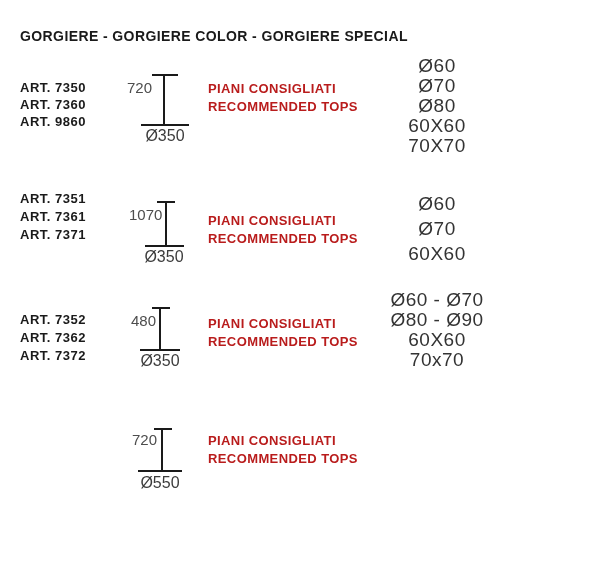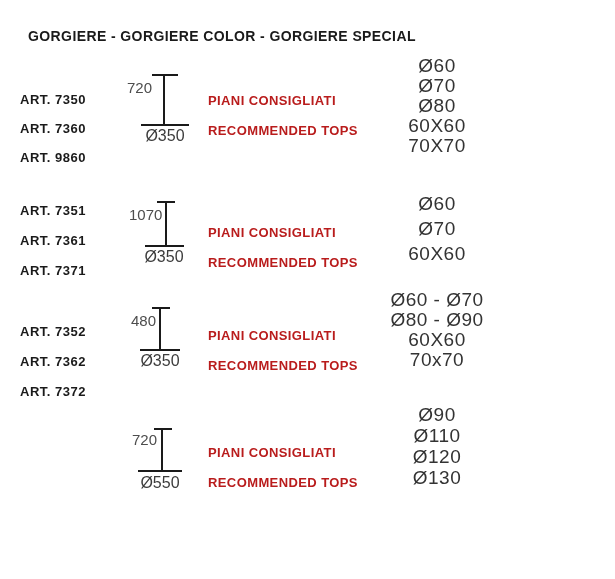--- a/index.html
+++ b/index.html
@@ -4,35 +4,35 @@
 <style>
   html,body{margin:0;padding:0;background:#fff;}
   .page{
     position:relative;
     width:615px;height:579px;
     background:#ffffff;
     font-family:"Liberation Sans", sans-serif;
     overflow:hidden;
   }
   .title{
-    position:absolute;left:28px;top:28px;
+    position:absolute;left:20px;top:28px;
     font-size:14px;font-weight:bold;color:#1a1a1a;
     letter-spacing:0.4px;white-space:nowrap;
   }
   .sec{position:absolute;left:0;width:615px;}
   .sec1{top:56px;height:110px;}
   .sec2{top:190px;height:90px;}
   .sec3{top:288px;height:95px;}
   .sec4{top:402px;height:100px;}
   .articles{
     position:absolute;left:20px;
     font-size:13px;font-weight:bold;color:#1a1a1a;
     letter-spacing:0.5px;line-height:17px;white-space:nowrap;
   }
-  .art-row{display:block;margin-top:12px;}
+  .art-row{display:block;}
   
   .dim{
     position:absolute;
     font-size:15px;font-weight:normal;color:#4d4d4d;
     letter-spacing:0px;white-space:nowrap;
   }
   .base-label{
     position:absolute;text-align:center;
     font-size:16px;font-weight:normal;color:#3c3c3c;
     white-space:nowrap;
@@ -165,21 +165,15 @@
   <div class="sec sec4">
     <span class="dim">720</span>
     <div class="bar-h bar-top"></div>
     <div class="bar-v bar-col"></div>
     <div class="bar-h bar-base"></div>
     <span class="base-label">Ø550</span>
     <div class="piani">
       <span class="art-row">PIANI CONSIGLIATI</span>
       <span class="art-row">RECOMMENDED TOPS</span>
     </div>
-    <div class="tops">
-      <span>Ø90</span>
-      <span>Ø110</span>
-      <span>Ø120</span>
-      <span>Ø130</span>
-    </div>
   </div>
 
 </div>
 
 </body></html>

